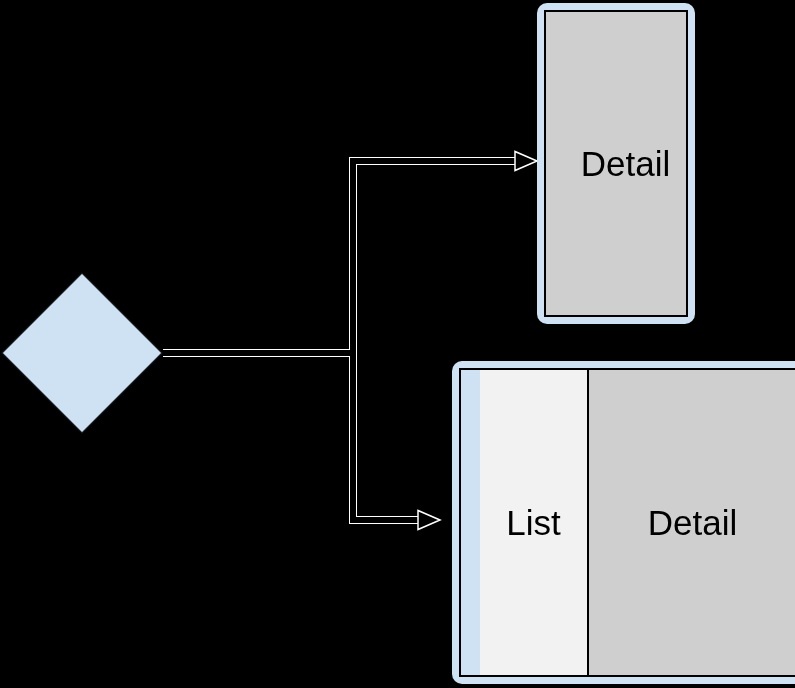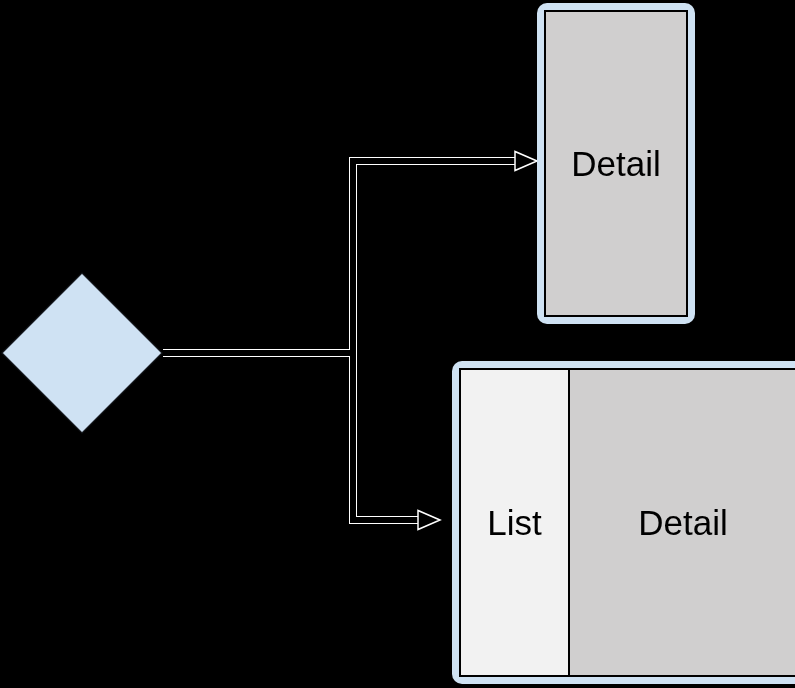--- a/index.html
+++ b/index.html
@@ -76,20 +76,21 @@
     height: 323px;
   }
   .screen {
     width: 100%;
     height: 100%;
     box-sizing: border-box;
     border: 2px solid #000000;
     display: flex;
     align-items: stretch;
     font-size: 35px;
+    padding-left: 19px;
   }
   .phone .screen {
     align-items: center;
     justify-content: center;
   }
   .pane {
     display: flex;
     align-items: center;
     justify-content: center;
     height: 100%;

